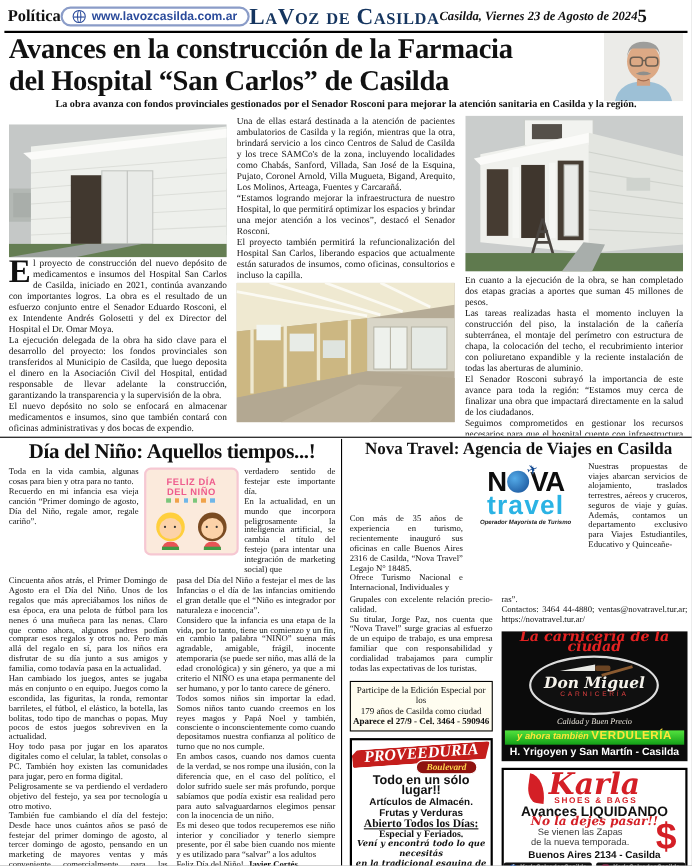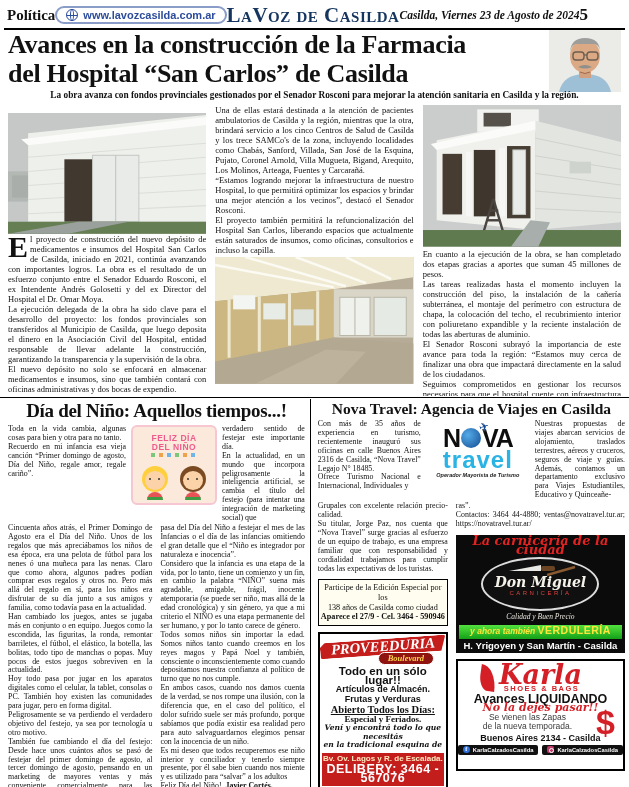--- a/index.html
+++ b/index.html
@@ -73,21 +73,21 @@
   .kid .hair { position:absolute; top:0; left:1px; width:26px; height:26px; border-radius:50%; }
   .kid .face { position:absolute; top:5px; left:4px; width:20px; height:19px; border-radius:50%; background:#fcd2a8; }
   .kid .eye { position:absolute; top:12px; width:2px; height:2px; border-radius:50%; background:#333; }
   .kid .melon { position:absolute; bottom:0; left:6px; width:16px; height:8px; background:#e85456;
                 border-radius:16px 16px 0 0; border-bottom:3px solid #3f9b44; }
   .kid-girl { left:8px; } .kid-girl .hair { background:#ffcf3d; }
   .kid-boy { right:8px; } .kid-boy .hair { background:#7a4b22; }
 
   
   .nova-row1 { display:flex; gap:5px; margin-top:2px; }
-  .nova-c1a { width:103px; }
+  .nova-c1a { width:103px;margin-top:48px; }
   .nova-c2a { flex:1; }
   .nv-logo { width:104px; flex:0 0 auto; text-align:center; font-family:"Liberation Sans",sans-serif; padding-top:6px;}
   .nv-row { display:flex; align-items:center; justify-content:center; }
   .nv-n { font-weight:900; font-size:25px; letter-spacing:-1px; color:#0d0d0d; line-height:24px;}
   .nv-o { display:inline-block; width:20px; height:20px; border-radius:50%; margin:0 1px; position:relative;
           background:radial-gradient(circle at 35% 35%, #54abe8, #134a92); }
   .nv-plane { position:absolute; top:-8px; right:-8px; color:#134a92; font-size:12px;
               transform:rotate(-18deg); text-shadow:0 0 2px #fff; }
   .nv-travel { color:#2bb3e4; font-weight:800; font-size:24px; letter-spacing:1px; line-height:19px; margin-top:0px;}
   .nv-tag { font-size:5.5px; font-weight:bold; font-style:italic; color:#222; margin-top:3px; }
@@ -368,21 +368,21 @@
           <p class="np">Nuestras propuestas de viajes abarcan servicios de alojamiento, traslados terrestres, aéreos y cruceros, seguros de viaje y guías. Además, contamos un departamento exclusivo para Viajes Estudiantiles, Educativo y Quinceañe-</p>
         </div>
       </div>
       <div class="nova-row2 panel-body">
         <div>
           <p class="np">Grupales con excelente relación precio-calidad.</p>
           <p class="np">Su titular, Jorge Paz, nos cuenta que “Nova Travel” surge gracias al esfuerzo de un equipo de trabajo, es una empresa familiar que con responsabilidad y cordialidad trabajamos para cumplir todas las expectativas de los turistas.</p>
 
           <div class="ad ad-edicion">
             <div>Participe de la Edición Especial por los</div>
-            <div>138 años de Casilda como ciudad</div>
+            <div>179 años de Casilda como ciudad</div>
             <div class="b">Aparece el 27/9 - Cel. 3464 - 590946</div>
           </div>
 
           <div class="ad ad-prov">
             <div class="pv-ribbon">PROVEEDURIA</div>
             <div class="pv-badge">Boulevard</div>
             <div class="pv-l1">Todo en un sólo lugar!!</div>
             <div class="pv-l2">Artículos de Almacén.</div>
             <div class="pv-l3">Frutas y Verduras</div>
             <div class="pv-l4">Abierto Todos los Días:</div>

